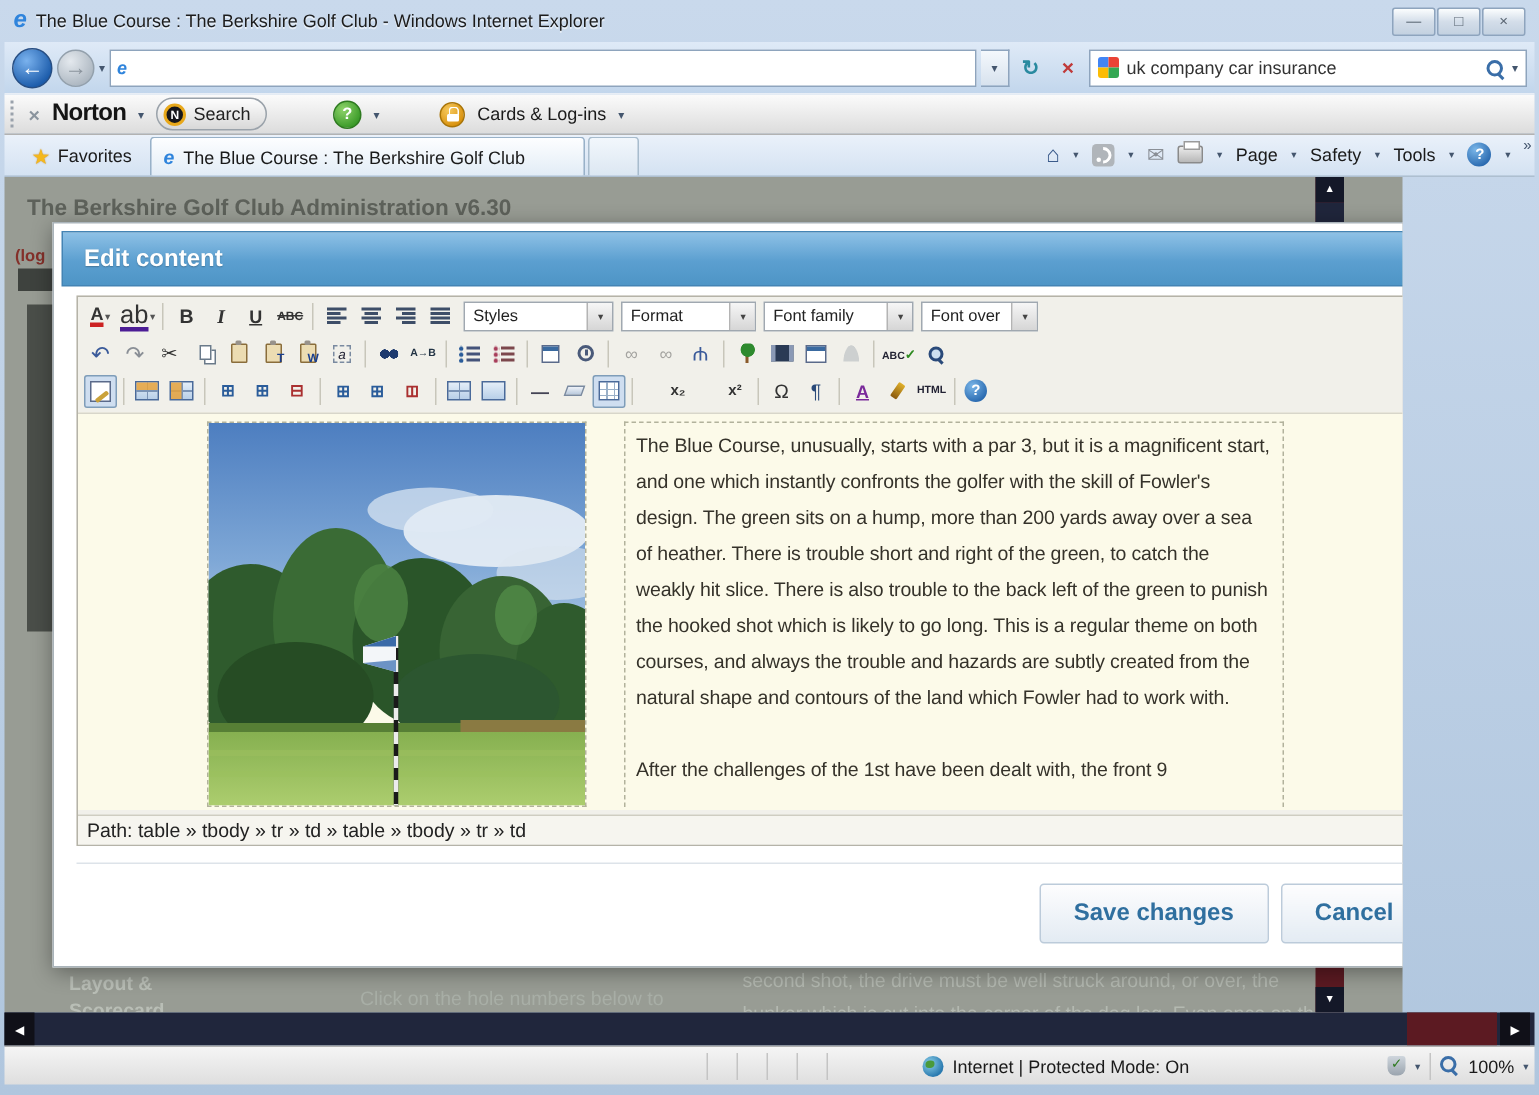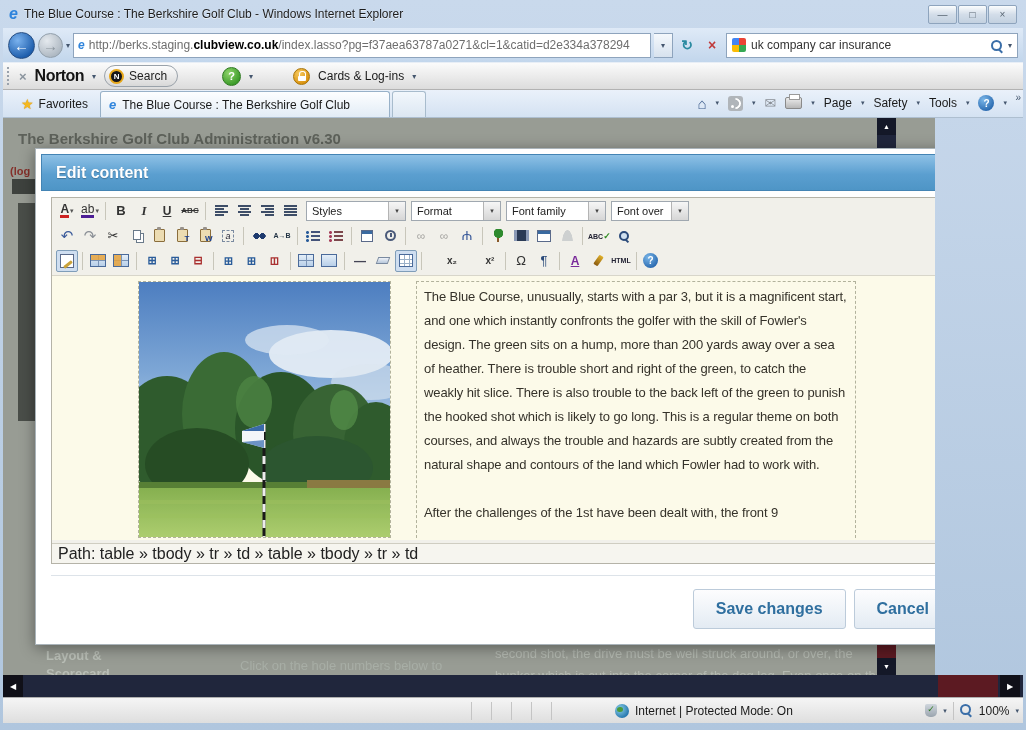--- a/index.html
+++ b/index.html
@@ -112,21 +112,21 @@
 
   
   .mce { position:absolute; left:15px; top:48px; width:906px; height:367px; border:1px solid #b5b3a8; background:#f1f0ea; }
   .mce-row { height:25px; display:flex; align-items:center; padding:0 4px; gap:1px; }
   .tbi { min-width:22px; height:22px; display:inline-flex; align-items:center; justify-content:center; font-size:12px; color:#333; border:1px solid transparent; border-radius:2px; position:relative; }
   .tbi.pressed { background:#cfdef0; border-color:#7f9db9; }
   .tbi.disabled { opacity:.4; }
   .tbsep { width:1px; height:18px; background:#c8c6ba; margin:0 3px; }
   .dd7 { font-size:7px; color:#555; margin-left:1px; }
   .u-red { border-bottom:3px solid #cc2222; line-height:1; font-weight:bold; font-size:12px; }
-  .u-yel { border-bottom:3px solid #4c1d95; line-height:1; font-size:12px; }
+  .u-yel { border-bottom:3px solid #4c1d95; line-height:1; font-size:17px; }
   .bold-b { font-weight:bold; font-size:13px; }
   .ital-i { font-style:italic; font-family:"Liberation Serif", serif; font-weight:bold; font-size:13px; }
   .und-u { text-decoration:underline; font-weight:bold; font-size:12px; }
   .strike-abc { text-decoration:line-through; font-size:8px; font-weight:bold; }
   .al { width:13px; height:11px; background-repeat:no-repeat;
        background-image:linear-gradient(#3e4e68,#3e4e68),linear-gradient(#3e4e68,#3e4e68),linear-gradient(#3e4e68,#3e4e68),linear-gradient(#3e4e68,#3e4e68);
        background-size:13px 2px,9px 2px,13px 2px,9px 2px; background-position:0 0,0 3px,0 6px,0 9px; }
   .al-c { background-position:0 0,2px 3px,0 6px,2px 9px; }
   .al-r { background-position:0 0,4px 3px,0 6px,4px 9px; }
   .al-j { background-size:13px 2px,13px 2px,13px 2px,13px 2px; }
@@ -183,21 +183,21 @@
   .mce-content { position:absolute; left:0; top:77px; width:904px; height:265px; background:#fcfae9; overflow:hidden; border-top:1px solid #d8d6ca; }
   .img-cell { position:absolute; left:86px; top:5px; width:253px; height:257px; border:1px dashed #b2b29c; }
   .img-cell svg { display:block; width:100%; height:100%; }
   .txt-cell { position:absolute; left:364px; top:5px; width:440px; height:262px; border:1px dashed #b2b29c; padding:3px 8px 0 7px; font-size:13px; line-height:24px; color:#35322a; letter-spacing:-.1px; }
   .txt-cell p + p { margin-top:24px; }
   .mce-vscroll { position:absolute; right:0; top:0; width:17px; height:265px; background:#f1efe2; border-left:1px solid #d8d6ca; }
   .mvs-btn { position:absolute; left:0; width:17px; height:16px; background:linear-gradient(#fdfcf8,#d8d5c6); border:1px solid #b9b6a8; display:flex; align-items:center; justify-content:center; font-size:6px; color:#555; }
   .mvs-thumb { position:absolute; left:1px; top:18px; width:15px; height:85px; background:linear-gradient(90deg,#fdfcf8,#d4d1c2); border:1px solid #aca899; border-radius:1px; }
   .mvs-thumb::after { content:"≡"; position:absolute; top:50%; left:50%; transform:translate(-50%,-55%); font-size:9px; color:#8a877a; }
 
-  .mce-path { position:absolute; left:0; bottom:0; width:904px; height:20px; background:#f6f5ef; border-top:1px solid #cfcdc1; font-size:16px; color:#222; display:flex; align-items:center; padding-left:6px; }
+  .mce-path { position:absolute; left:0; bottom:0; width:904px; height:20px; background:#f6f5ef; border-top:1px solid #cfcdc1; font-size:13px; color:#222; display:flex; align-items:center; padding-left:6px; }
 
   .modal-sep { position:absolute; left:15px; top:426px; width:906px; height:1px; background:#dde3e9; }
   .modal-foot { position:absolute; right:20px; top:440px; display:flex; gap:8px; }
   .dlg-btn { height:40px; background:linear-gradient(#fdfdfe,#e3ebf3); border:1px solid #bccbda; border-radius:3px; color:#2f6f9f; font-size:16px; font-weight:bold; display:flex; align-items:center; justify-content:center; padding:0 22px; }
   .resize-grip { position:absolute; right:4px; bottom:3px; width:14px; height:14px;
       background:repeating-linear-gradient(135deg, transparent 0 3px, #8fb2cc 3px 4.5px); }
 
   
   .noselect { user-select:none; }
 </style>
@@ -215,21 +215,20 @@
       <span class="winbtn">×</span>
     </div>
   </div>
 
   <div class="navbar">
     <span class="nav-circle back">←</span>
     <span class="nav-circle fwd">→</span>
     <span class="mini-chev">▾</span>
     <div class="addr">
       <span class="ie-e" style="font-size:12px">e</span>
-      <span class="addr-url"><span>http://berks.staging.</span><b>clubview.co.uk</b><span>/index.lasso?pg=f37aea63787a0271&amp;cl=1&amp;catid=d2e334a378294</span></span>
     </div>
     <span class="addr-dd">▾</span>
     <span class="nav-sq" style="color:#2a8aa0">↻</span>
     <span class="nav-sq" style="color:#c03a3a">×</span>
     <div class="searchbox">
       <span class="g-ico">
           <i style="background:#4285f4"></i>
           <i style="background:#ea4335"></i>
           <i style="background:#fbbc05"></i>
           <i style="background:#34a853"></i>

